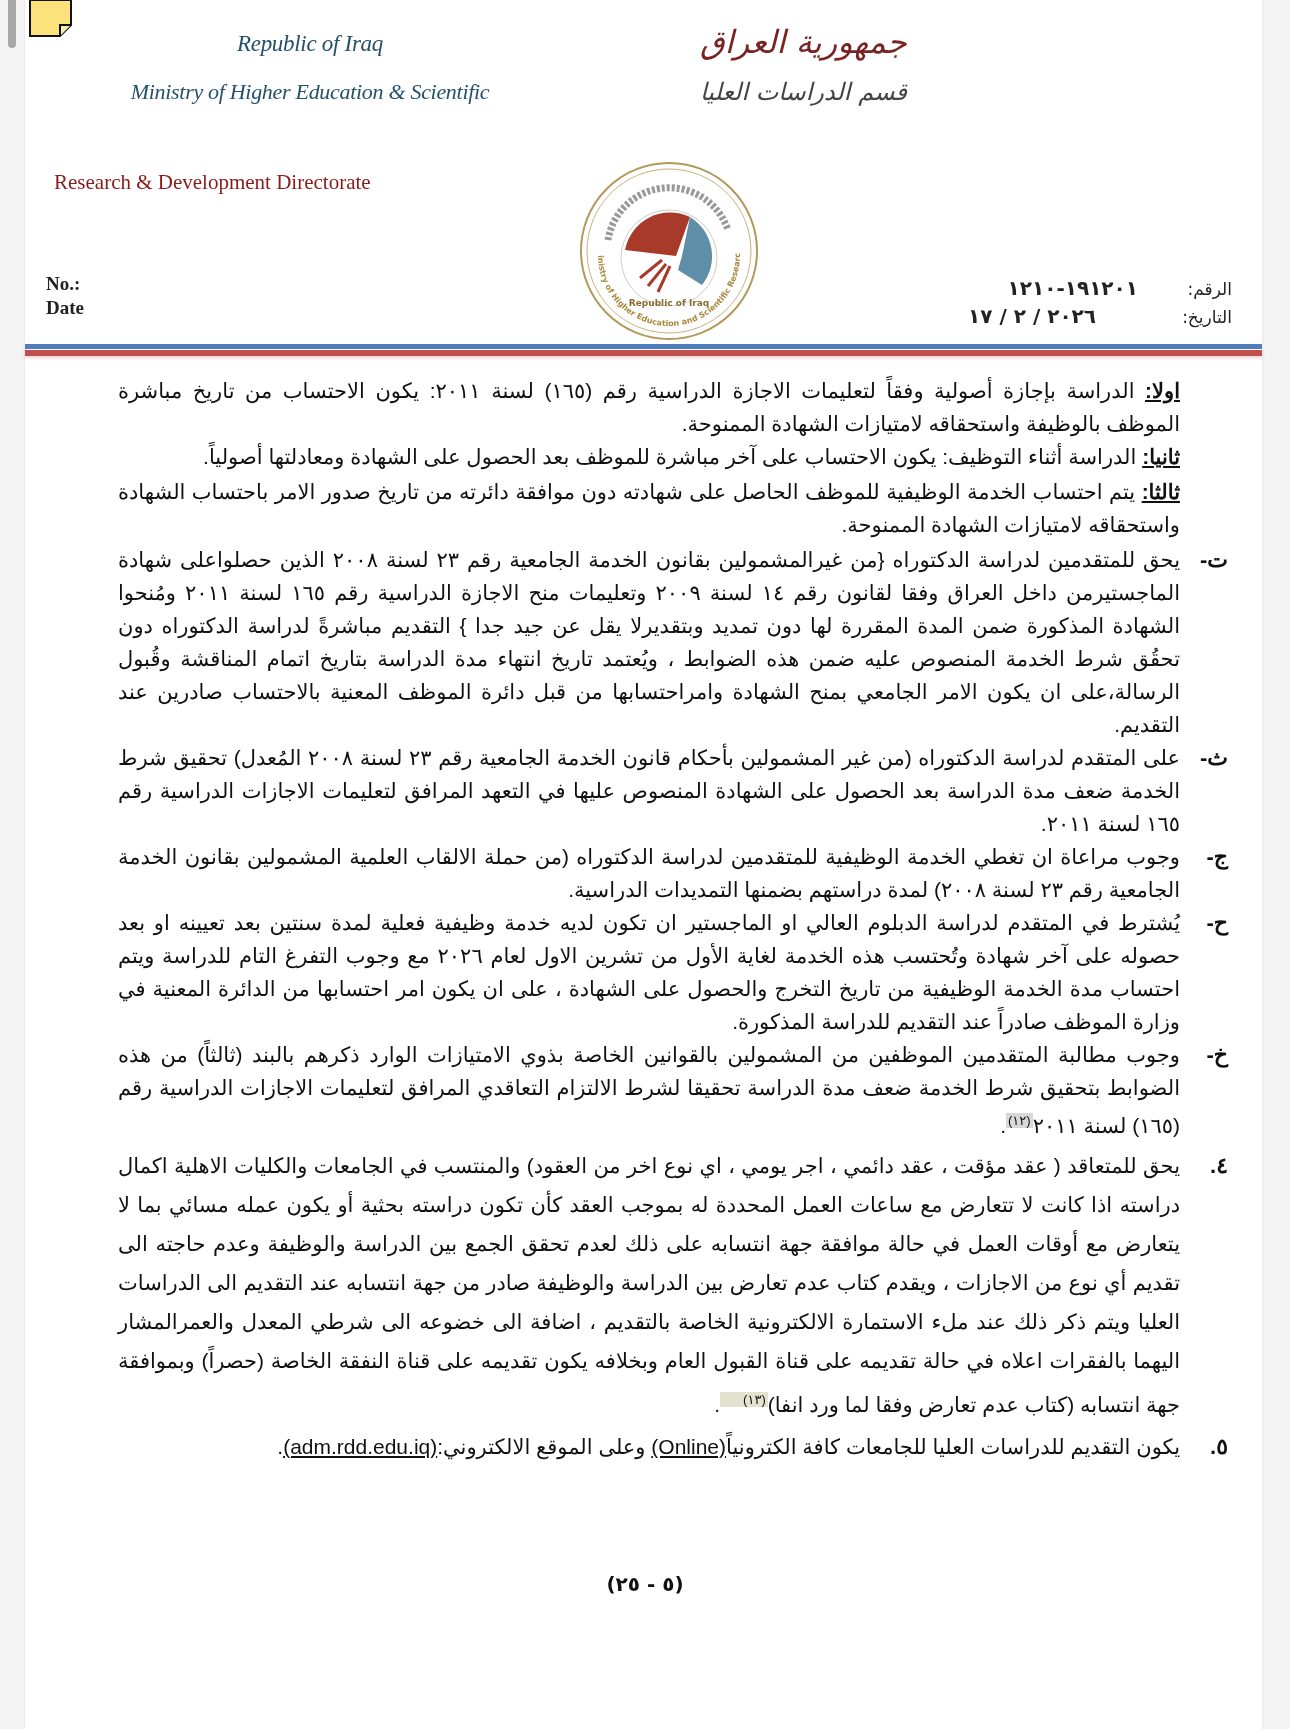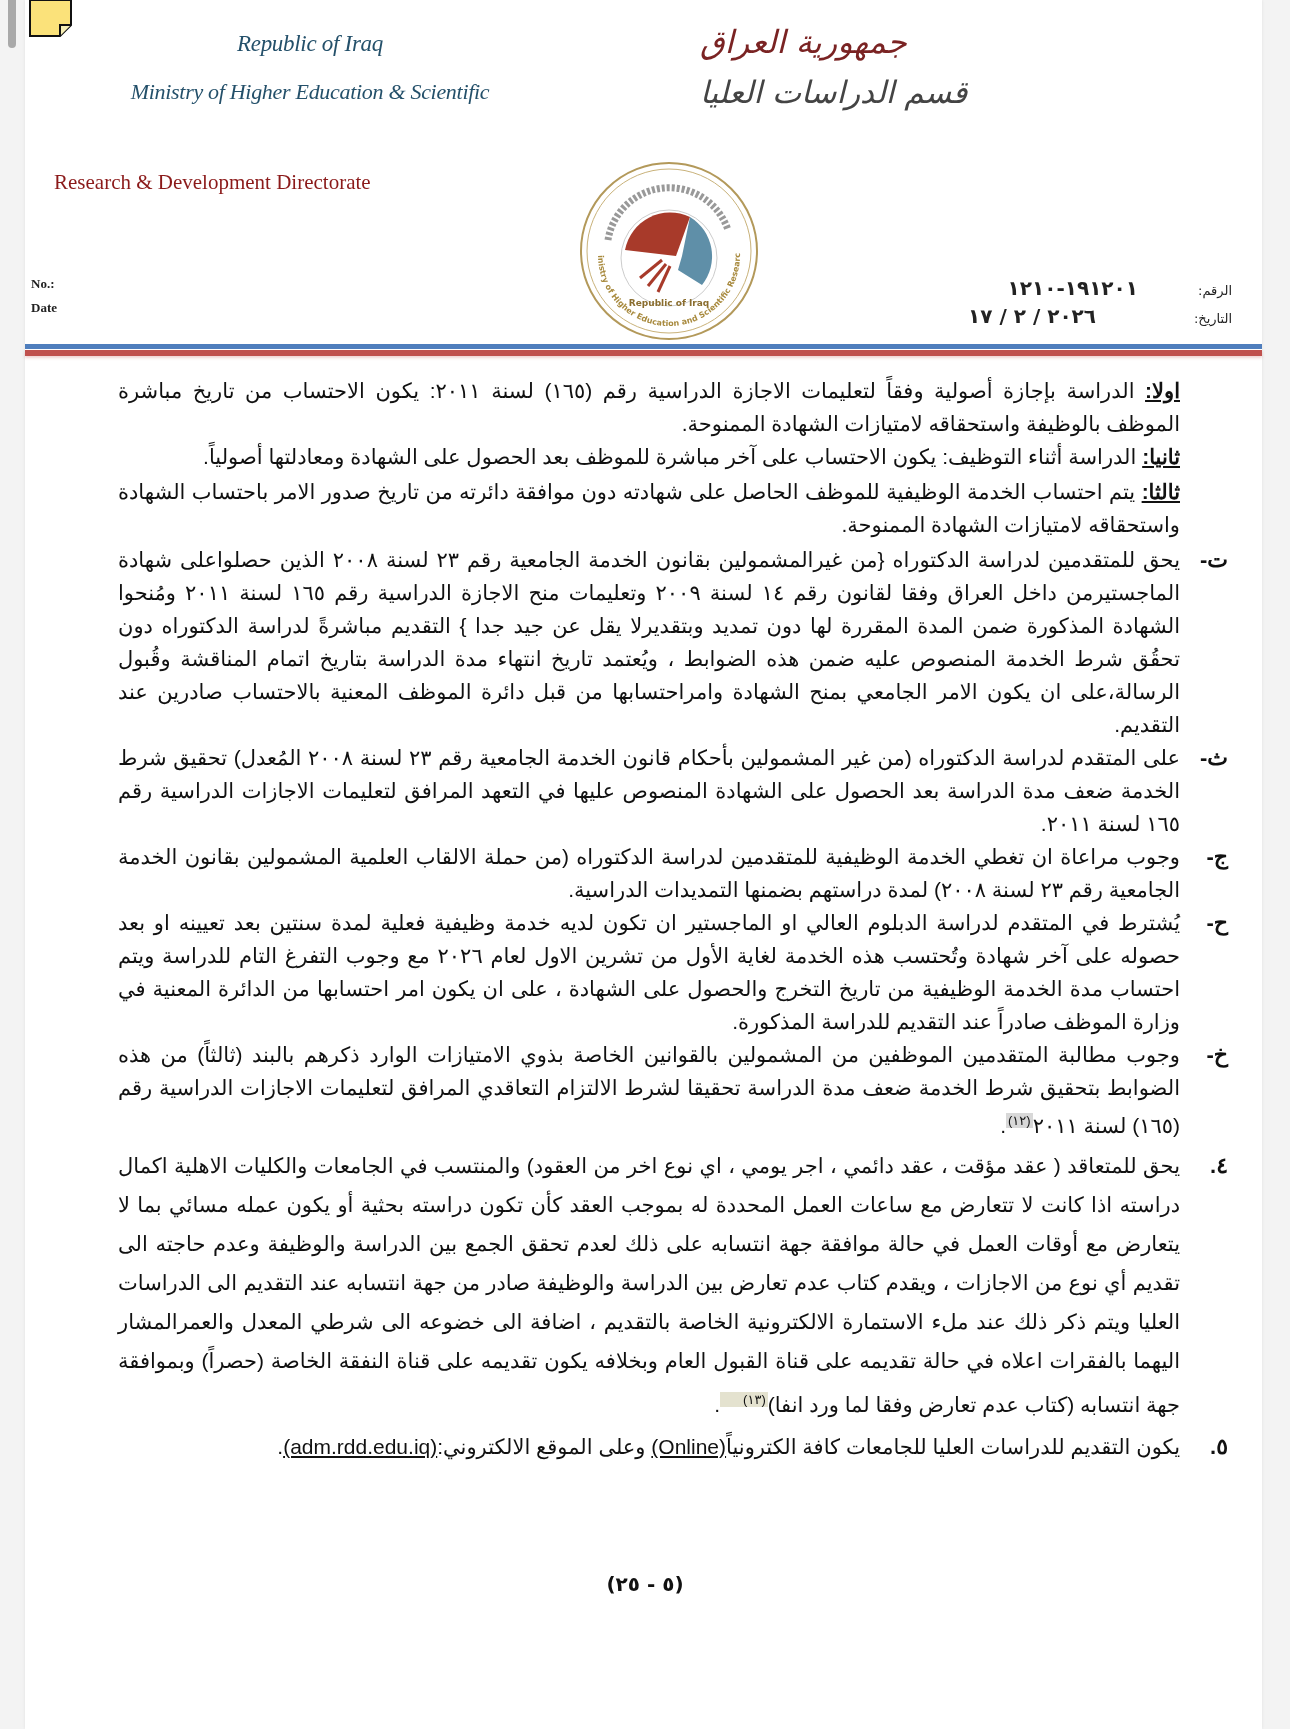--- a/index.html
+++ b/index.html
@@ -9,32 +9,32 @@
   .scrollbar { position: absolute; left: 8px; top: 0; width: 8px; height: 48px; background: #a9a9a9; border-radius: 0 0 4px 4px; }
   .page { position: absolute; left: 25px; top: 0; width: 1237px; height: 1729px; background: #ffffff; box-shadow: 0 0 3px rgba(0,0,0,0.08); }
 
   .note-icon { position: absolute; left: 29px; top: 0; width: 43px; height: 37px; }
 
   
   .en-head { position: absolute; left: 60px; top: 20px; width: 500px; text-align: center; }
   .en-line { font-family: "Liberation Serif", serif; font-style: italic; color: #24506a; font-size: 23px; line-height: 48px; letter-spacing: -0.3px; }
   .en-line.l2 { font-size: 22px; }
   .en-dir { position: absolute; left: 54px; top: 170px; font-family: "Liberation Serif", serif; font-weight: normal; color: #8b1a1a; font-size: 21px; }
-  .en-no { position: absolute; left: 31px; top: 272px; font-family: "Liberation Serif", serif; font-weight: bold; font-size: 13px; line-height: 24px; color: #222; }
+  .en-no { position: absolute; left: 46px; top: 272px; font-family: "Liberation Serif", serif; font-weight: bold; font-size: 19px; line-height: 24px; color: #222; }
 
   
   .ar-head { position: absolute; right: 90px; top: 18px; width: 500px; text-align: left; direction: rtl; }
   .ar-rep { font-family: "DejaVu Serif", serif; color: #7a2323; font-size: 32px; line-height: 48px; font-style: italic; }
   .ar-min { font-family: "DejaVu Serif", serif; color: #7a2323; font-size: 38px; line-height: 72px; margin-top: 12px; font-style: italic; letter-spacing: -1px; }
   .ar-dir { font-family: "DejaVu Sans", sans-serif; font-weight: bold; color: #a01414; font-size: 26px; line-height: 44px; margin-top: 6px; }
-  .ar-dept { font-family: "DejaVu Serif", serif; color: #444; font-size: 31px; line-height: 44px; margin-top: 4px; font-style: italic; }
+  .ar-dept { font-family: "DejaVu Serif", serif; color: #444; font-size: 24px; line-height: 44px; margin-top: 4px; font-style: italic; }
 
   .ar-meta { position: absolute; right: 58px; top: 276px; direction: rtl; font-family: "DejaVu Sans", sans-serif; }
   .ar-meta .row { display: flex; align-items: baseline; height: 28px; }
-  .ar-meta .lbl { width: 84px; font-size: 13px; color: #222; text-align: right; }
+  .ar-meta .lbl { width: 84px; font-size: 17px; color: #222; text-align: right; }
   .ar-meta .val { font-size: 20px; font-weight: bold; letter-spacing: 2px; color: #222; width: 150px; text-align: right; }
   .ar-meta .val2 { font-size: 20px; font-weight: bold; color: #222; margin-right: 10px; }
 
   
   .seal { position: absolute; left: 578px; top: 160px; width: 182px; height: 182px; }
 
   
   .rule-blue { position: absolute; left: 25px; top: 344px; width: 1237px; height: 5px; background: #4f7ebd; }
   .rule-red { position: absolute; left: 25px; top: 350px; width: 1237px; height: 6px; background: #c0504d; box-shadow: 0 2px 3px rgba(192,80,77,0.25); }
 

